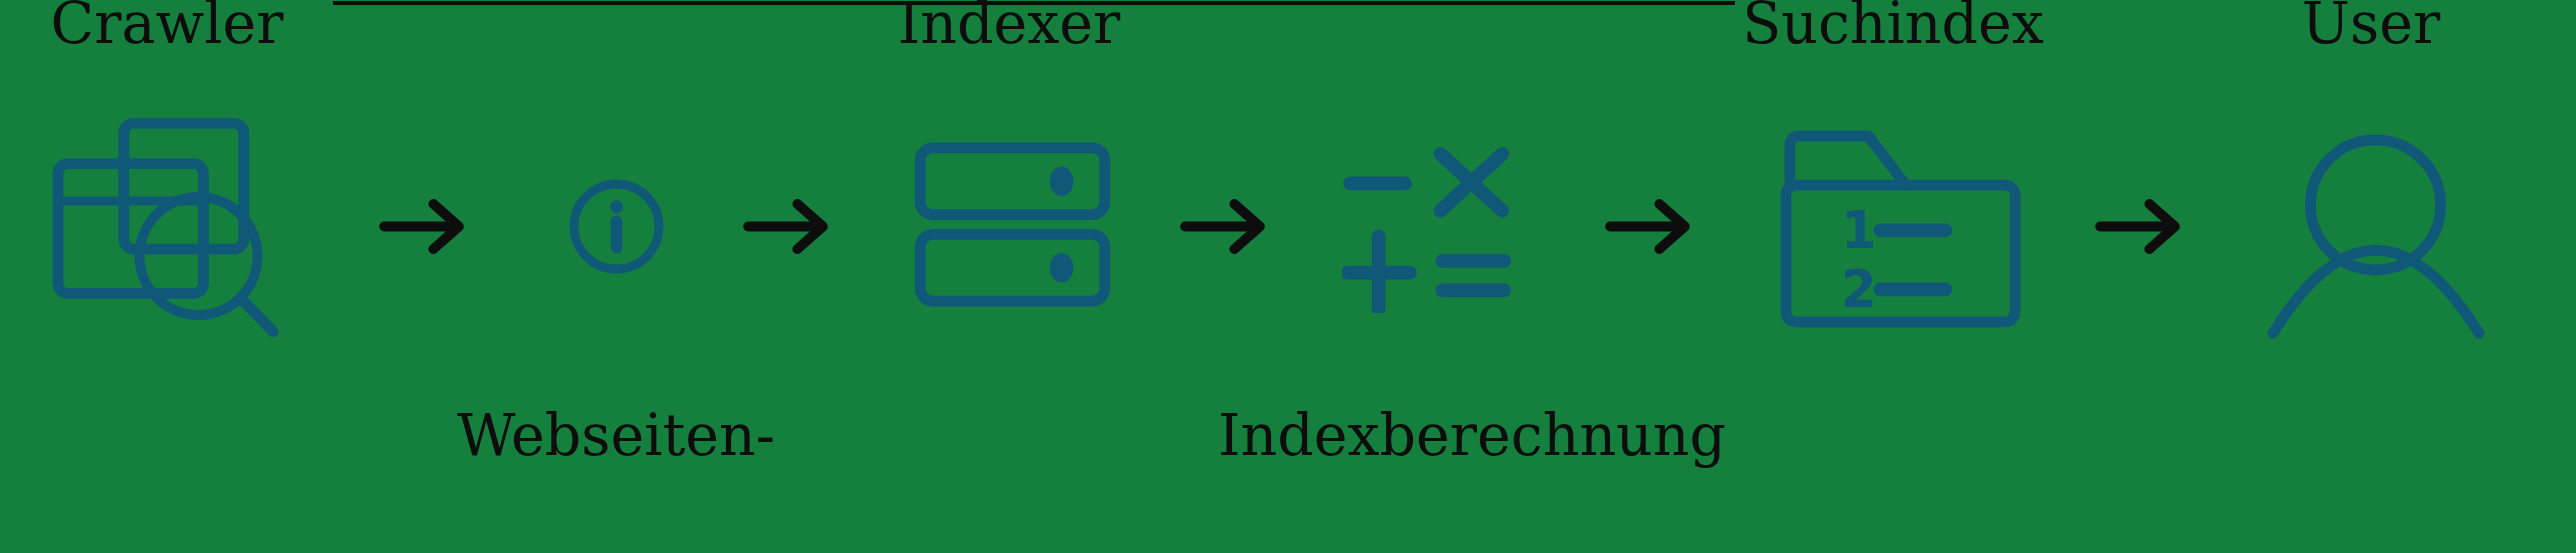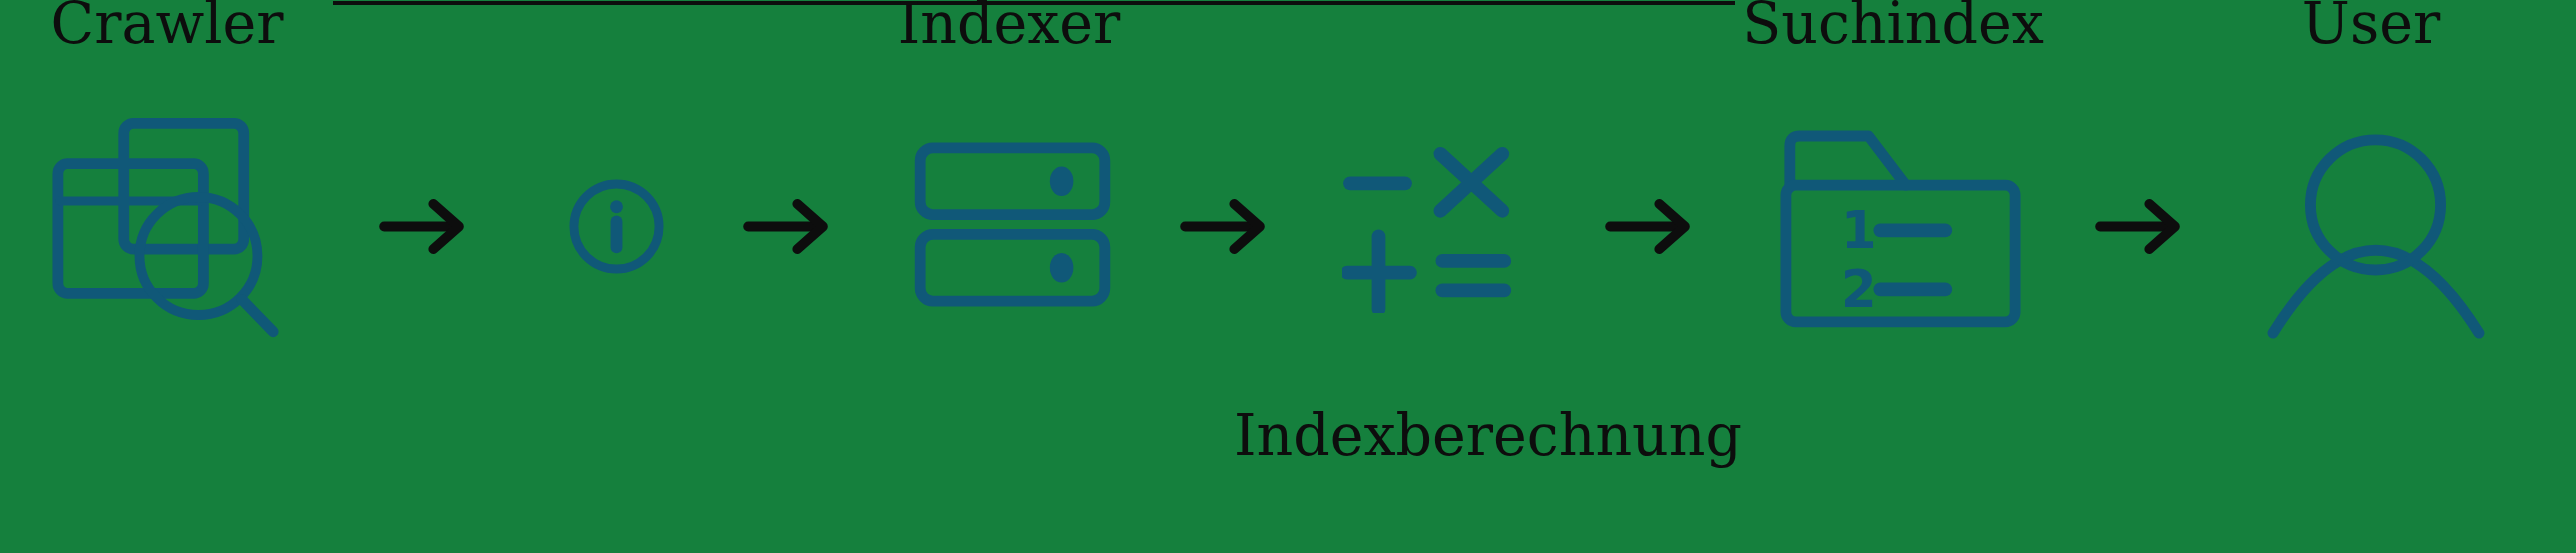--- a/index.html
+++ b/index.html
@@ -118,16 +118,17 @@
   <svg class="icon" style="left:2095px; top:197px;" width="89" height="59" viewBox="0 0 90 60">
     <line class="arrow-stroke" x1="5" y1="30" x2="80" y2="30"></line>
     <polyline class="arrow-stroke" points="55,7 81,30 55,53"></polyline>
   </svg>
 
   <svg class="icon" style="left:2265px; top:128px;" width="222" height="212" viewBox="0 0 225 215">
     <path class="stroke" d="M8,208 Q112,40 217,208" stroke-width="11"></path>
     <circle class="stroke" cx="112" cy="78" r="66" stroke-width="11" fill="#dbe4ec"></circle>
   </svg>
 
-  <div class="label" style="left:1472px; top:406px;margin-left:16px;">Indexberechnung</div>
+  <div class="label" style="left:616px; top:406px;">Webseiten-</div>
+  <div class="label" style="left:1472px; top:406px;">Indexberechnung</div>
 
 </div>
 
 
 </body></html>

